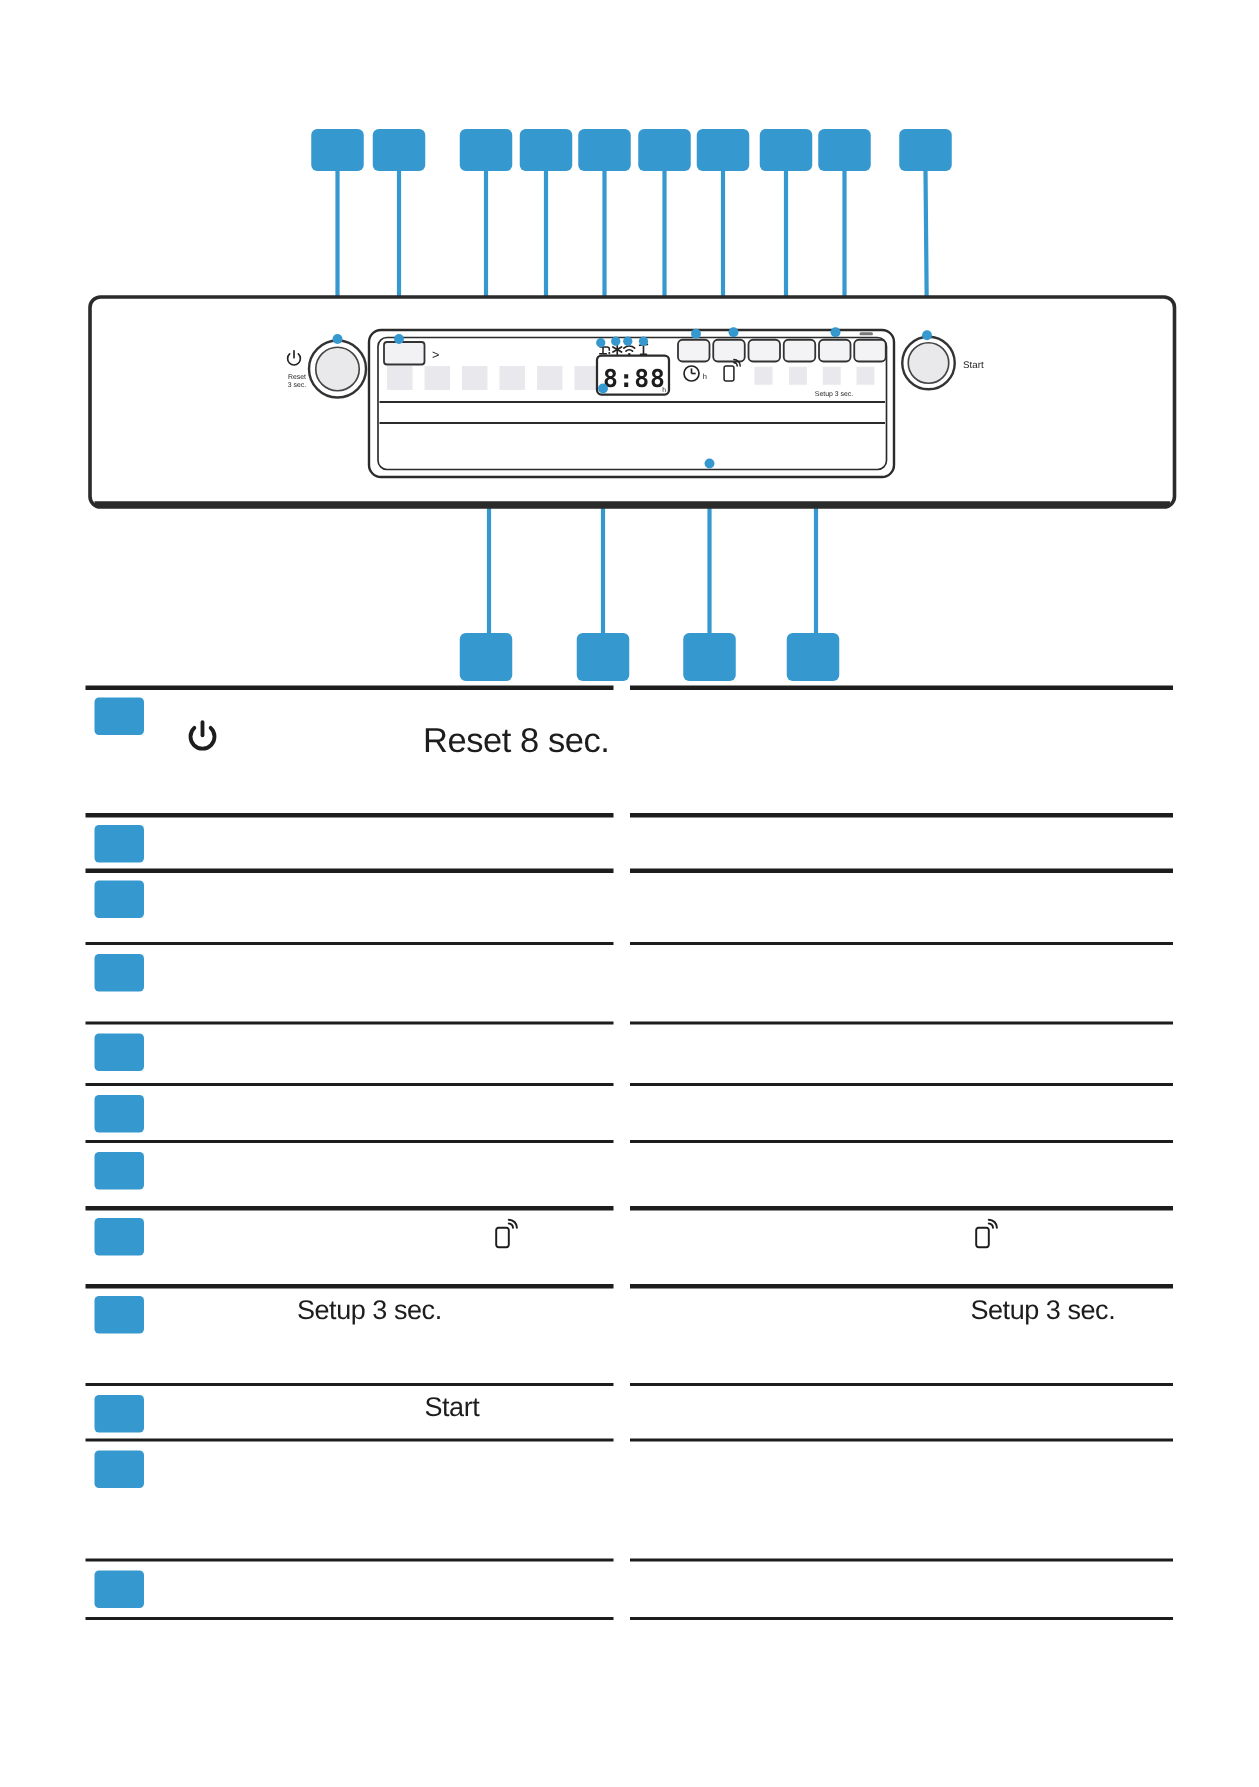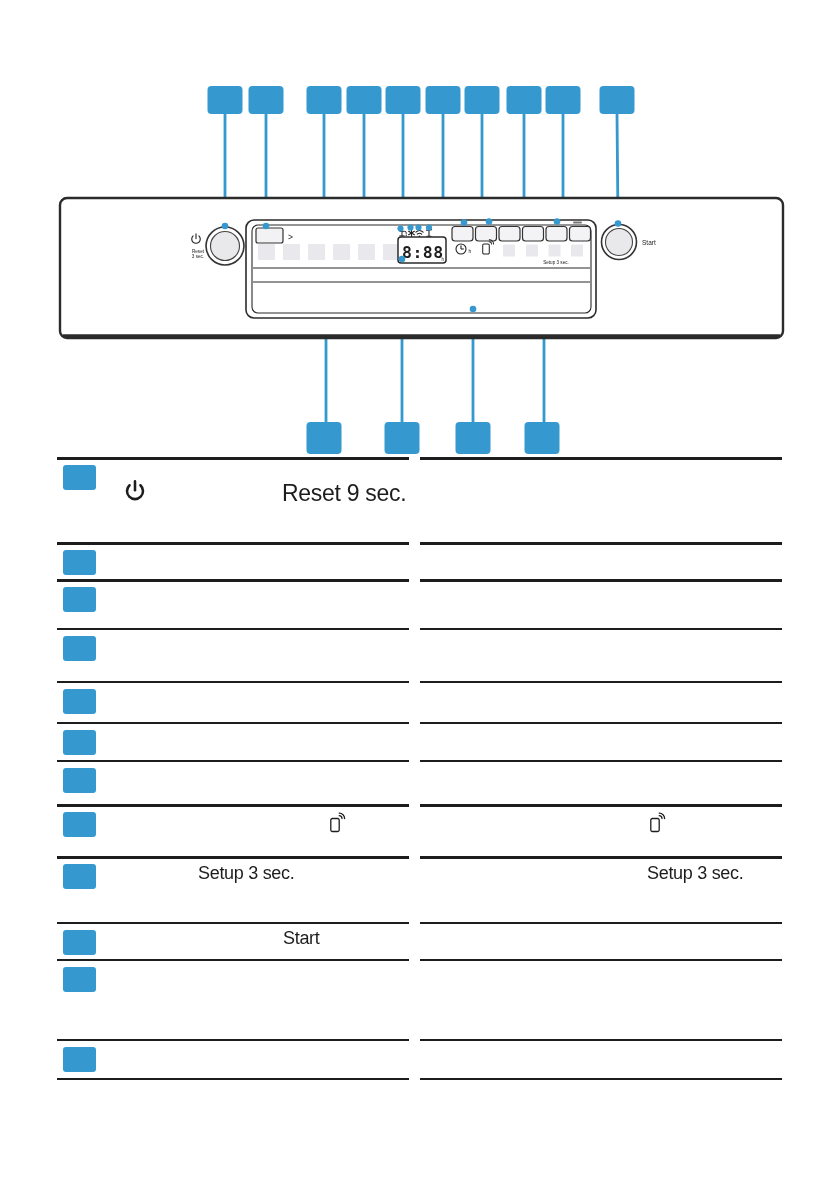--- a/index.html
+++ b/index.html
@@ -189,21 +189,21 @@
     <div class="trow thick" style="height:85px;">
       <div class="bl"></div>
         <div class="br"></div>
       <div class="badge"></div>
       <svg class="rowIcon" style="left:66px;top:22px;" width="24" height="24" viewBox="-12 -12 24 24">
         <g stroke="#1d1d1d" stroke-width="1.6" fill="none" stroke-linecap="round" transform="scale(1.6)">
           <path d="M -3.4 -3.6 A 5 5 0 1 0 3.4 -3.6"></path>
           <line x1="0" y1="-6" x2="0" y2="-0.5"></line>
         </g>
       </svg>
-      <div class="cellText big" style="left:225px;top:23px;">Reset 9 sec.</div>
+      <div class="cellText big" style="left:225px;top:23px;">Reset 8 sec.</div>
     </div>
 
     <div class="trow thick" style="height:37px;">
       <div class="bl"></div>
         <div class="br"></div>
       <div class="badge"></div>
     </div>
 
     <div class="trow thick" style="height:49px;">
       <div class="bl"></div>

